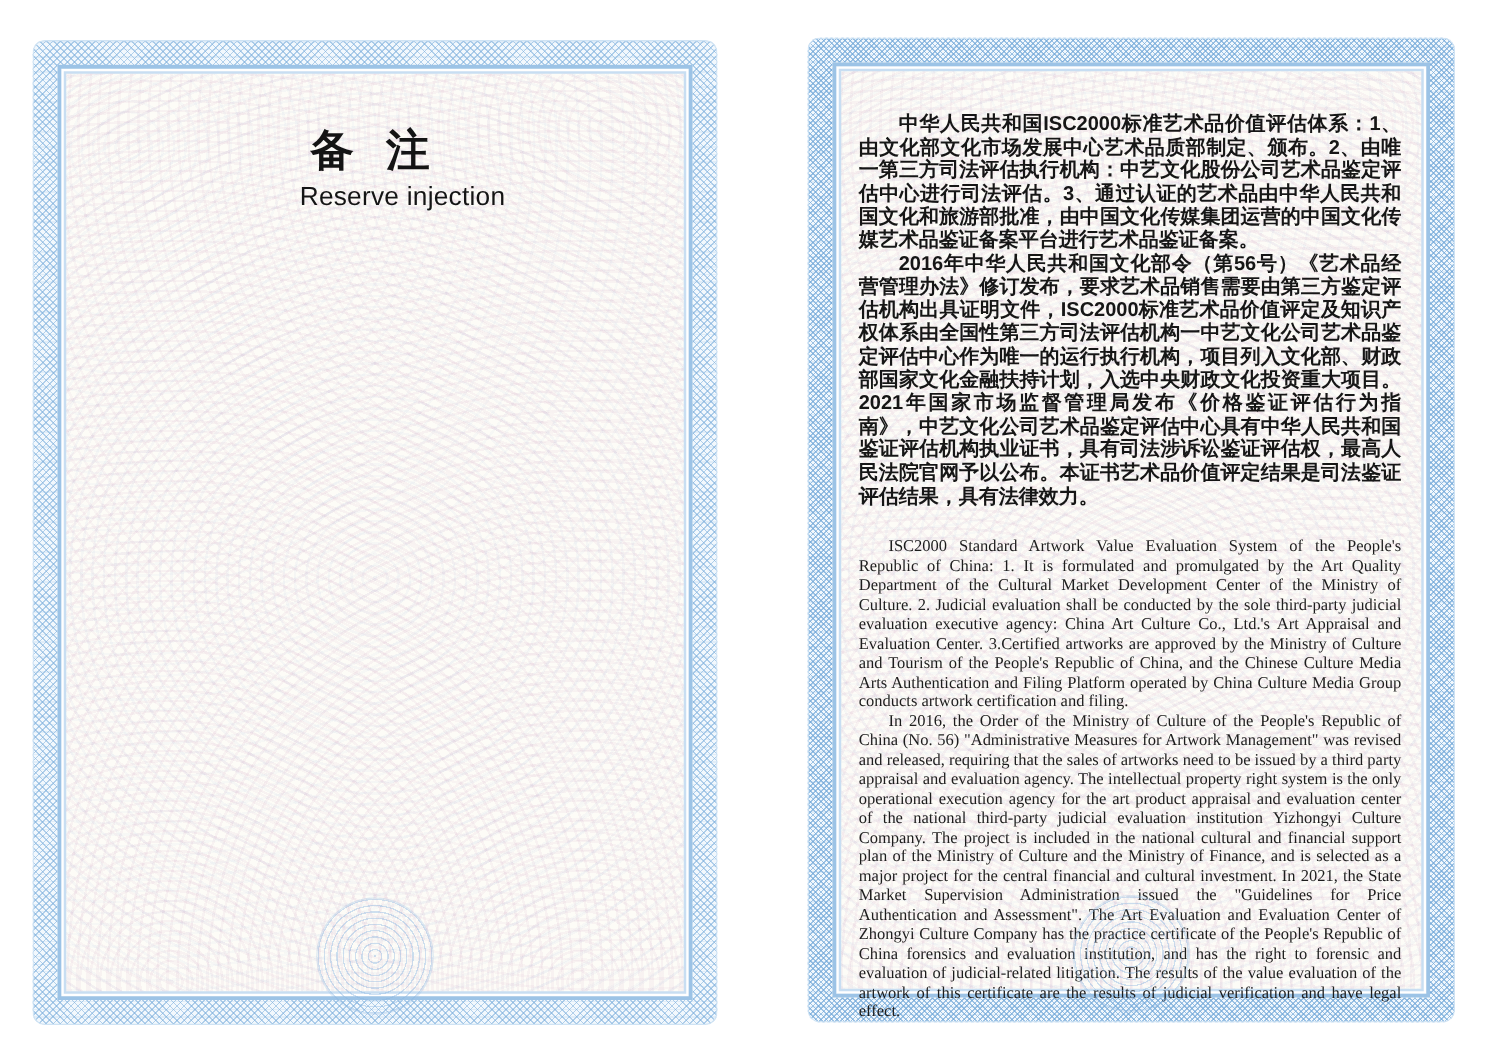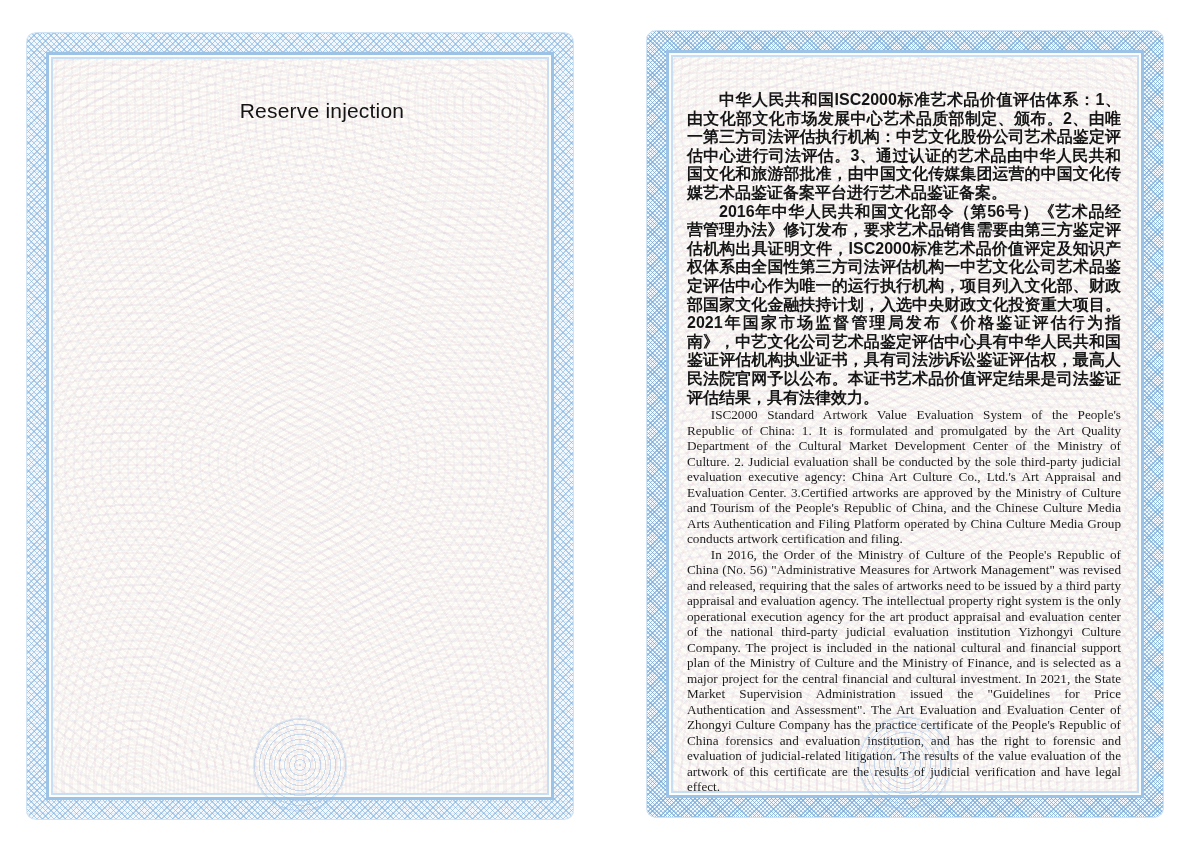--- a/index.html
+++ b/index.html
@@ -61,36 +61,37 @@
     font-family:"Liberation Sans", sans-serif;
     padding-left:44px;
   }
   
   .text-area { position:absolute; left:18px; right:20px; top:38px; }
   .zh-block p {
     font-size:16px; line-height:18.6px; font-weight:bold; color:#161616;
     text-align:justify; text-indent:2em;
     font-family:Liberation Sans, sans-serif;
   }
-  .en-block { }
+  .en-block { margin-top:22px; }
   .en-block p {
     font-size:13.2px; line-height:15.5px; color:#1d1d1d;
     text-align:justify; text-indent:1.8em;
     font-family:"Liberation Serif", serif;
   }
 </style>
 </head>
 <body>
 
 <div class="canvas">
 
   <div class="page page-left">
     <div class="band"></div>
     <div class="inner">
       <div class="remark-wrap">
+        <div class="remark-title">备 注</div>
         <div class="remark-subtitle">Reserve injection</div>
       </div>
       <div class="medallion"></div>
     </div>
   </div>
 
   <div class="page page-right">
     <div class="band"></div>
     <div class="inner">
       <div class="text-area">

